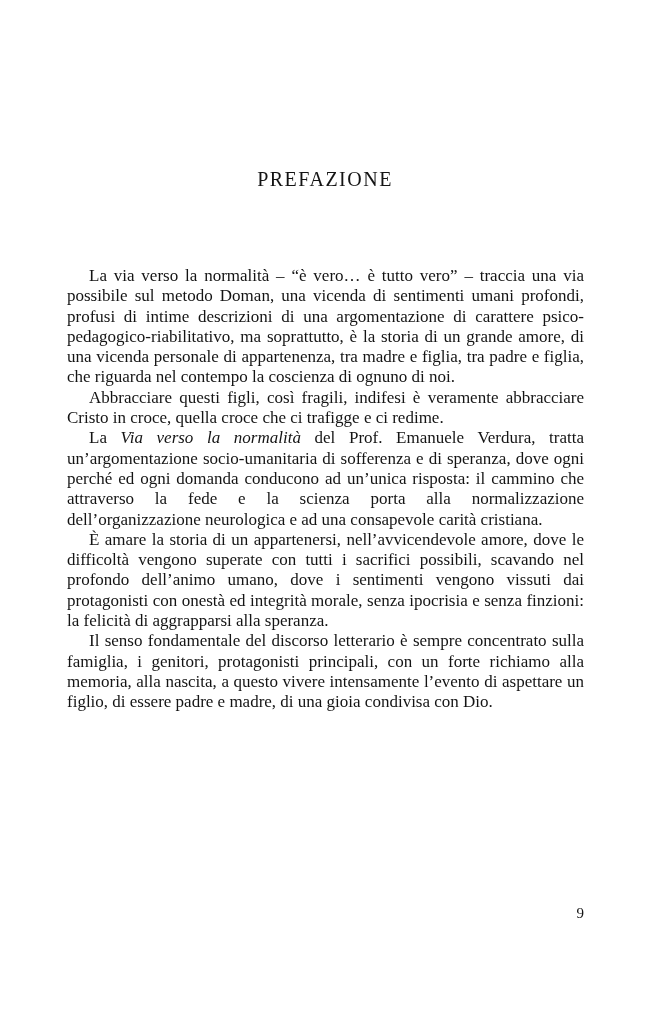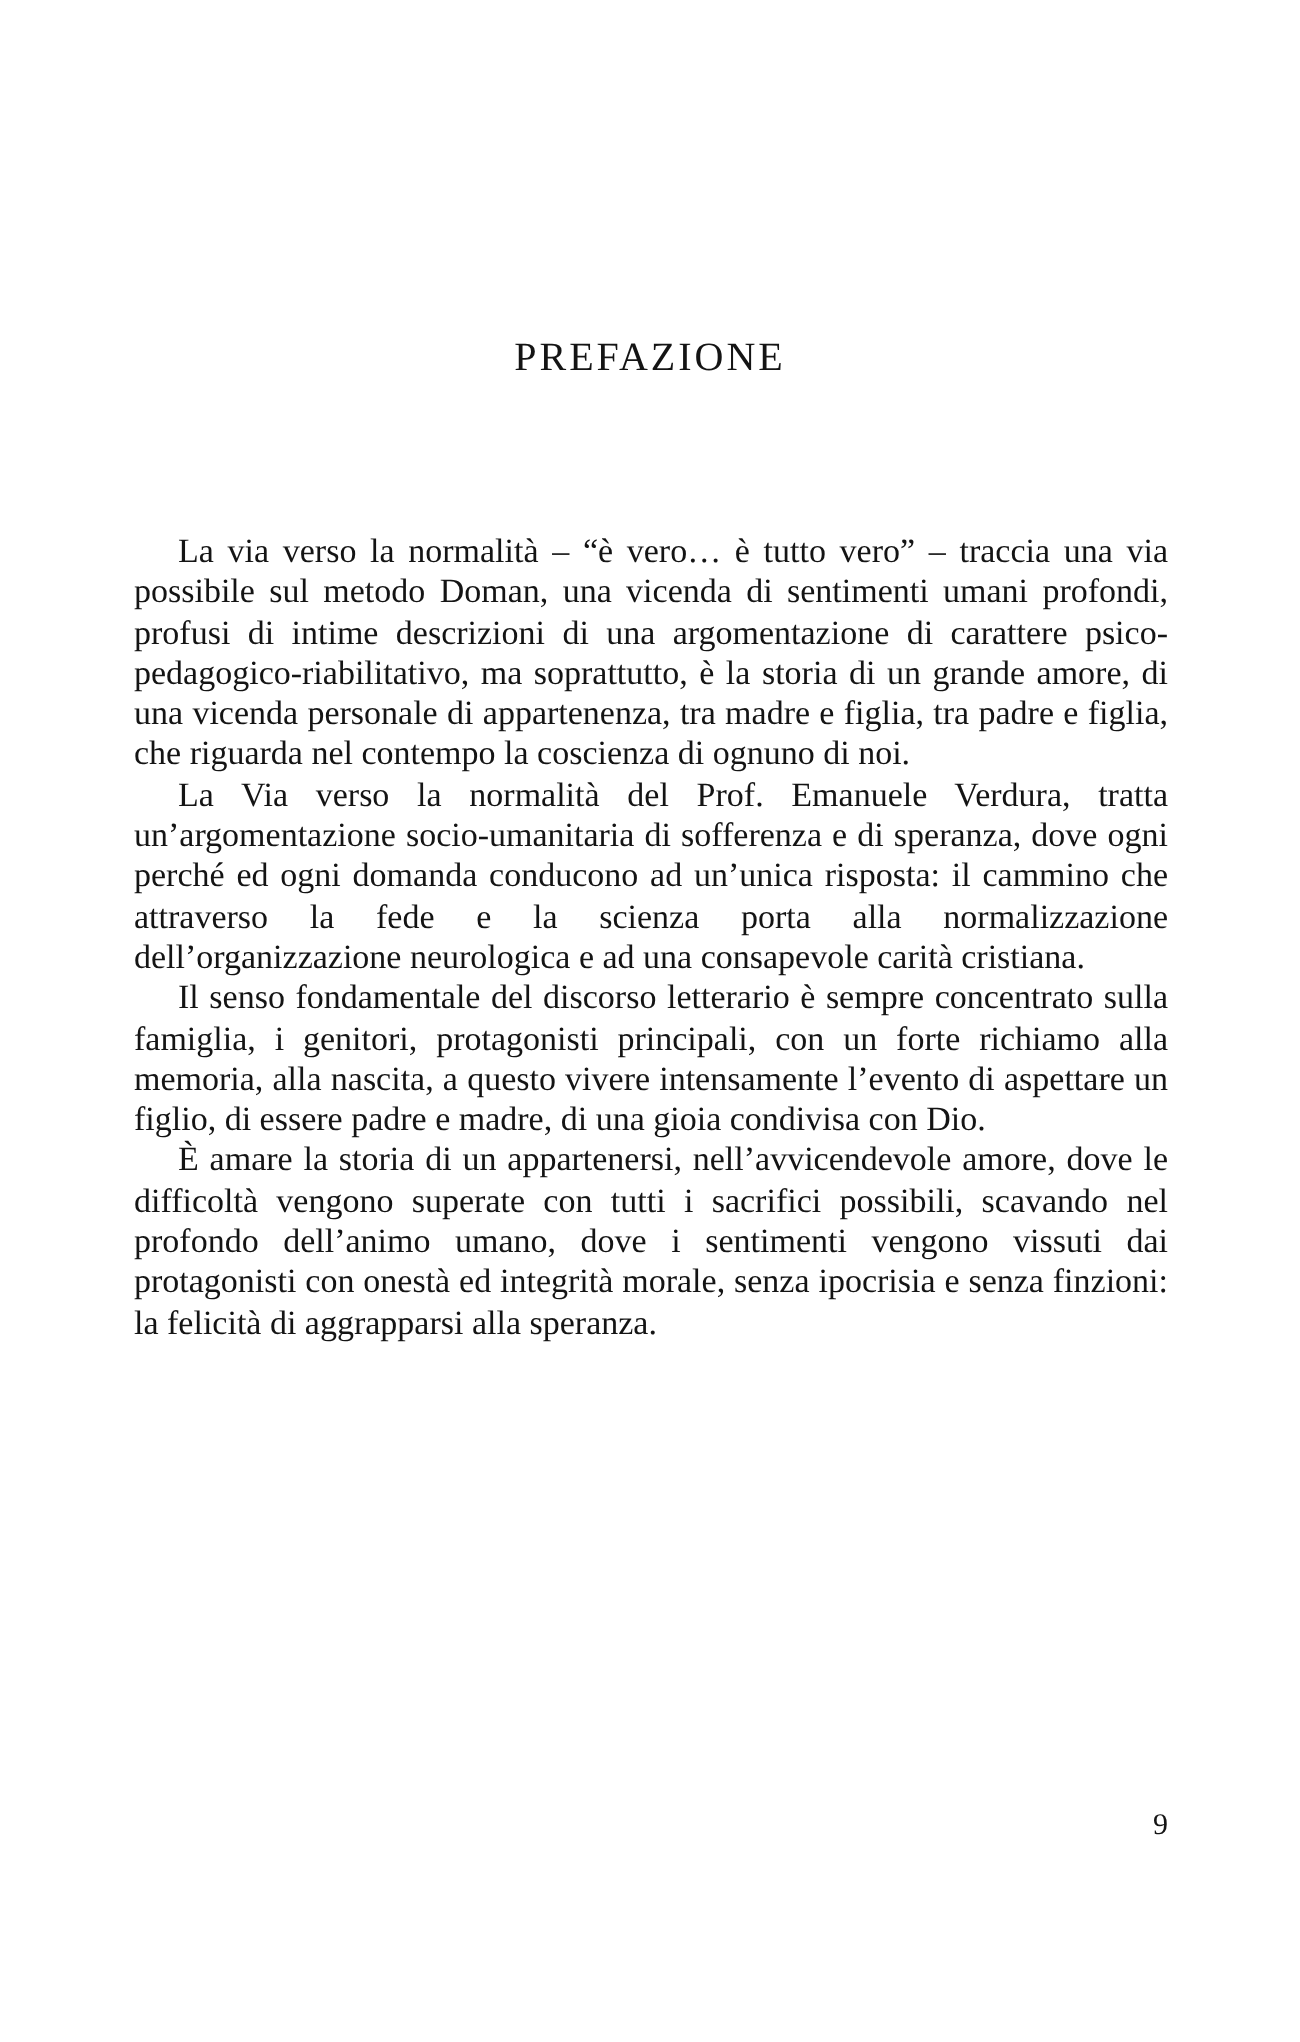--- a/index.html
+++ b/index.html
@@ -41,38 +41,39 @@
     line-height: 20.3px;
     text-align: justify;
     hyphens: auto;
     -webkit-hyphens: auto;
   }
   .para {
     margin: 0;
     text-indent: 22px;
   }
   .seg { font-style: normal; }
-  .seg.italic { }
+  .seg.italic { font-style: italic; }
   .page-number {
     position: absolute;
     top: 905px;
     left: 67px;
     width: 517px;
     text-align: right;
     font-size: 15px;
     color: #141414;
   }
 </style>
 </head>
 <body>
 
 <div class="book-page">
   <h1 class="title">PREFAZIONE</h1>
 
   <div class="body-text">
       <p class="para"><span class="seg">La via verso la normalità – “è vero… è tutto vero” – traccia una via possibile sul metodo Doman, una vicenda di sentimenti umani profondi, profusi di intime descrizioni di una argomentazione di carattere psico-pedagogico-riabilitativo, ma soprattutto, è la storia di un grande amore, di una vicenda personale di appartenenza, tra madre e figlia, tra padre e figlia, che riguarda nel contempo la coscienza di ognuno di noi.</span></p>
+      <p class="para"><span class="seg">Abbracciare questi figli, così fragili, indifesi è veramente abbracciare Cristo in croce, quella croce che ci trafigge e ci redime.</span></p>
       <p class="para"><span class="seg">La </span><span class="seg italic">Via verso la normalità</span><span class="seg"> del Prof. Emanuele Verdura, tratta un’argomentazione socio-umanitaria di sofferenza e di speranza, dove ogni perché ed ogni domanda conducono ad un’unica risposta: il cammino che attraverso la fede e la scienza porta alla normalizzazione dell’organizzazione neurologica e ad una consapevole carità cristiana.</span></p>
+      <p class="para"><span class="seg">È amare la storia di un appartenersi, nell’avvicendevole amore, dove le difficoltà vengono superate con tutti i sacrifici possibili, scavando nel profondo dell’animo umano, dove i sentimenti vengono vissuti dai protagonisti con onestà ed integrità morale, senza ipocrisia e senza finzioni: la felicità di aggrapparsi alla speranza.</span></p>
       <p class="para"><span class="seg">Il senso fondamentale del discorso letterario è sempre concentrato sulla famiglia, i genitori, protagonisti principali, con un forte richiamo alla memoria, alla nascita, a questo vivere intensamente l’evento di aspettare un figlio, di essere padre e madre, di una gioia condivisa con Dio.</span></p>
-      <p class="para"><span class="seg">È amare la storia di un appartenersi, nell’avvicendevole amore, dove le difficoltà vengono superate con tutti i sacrifici possibili, scavando nel profondo dell’animo umano, dove i sentimenti vengono vissuti dai protagonisti con onestà ed integrità morale, senza ipocrisia e senza finzioni: la felicità di aggrapparsi alla speranza.</span></p>
     </div>
 
   <div class="page-number">9</div>
 </div>
 
 </body></html>

